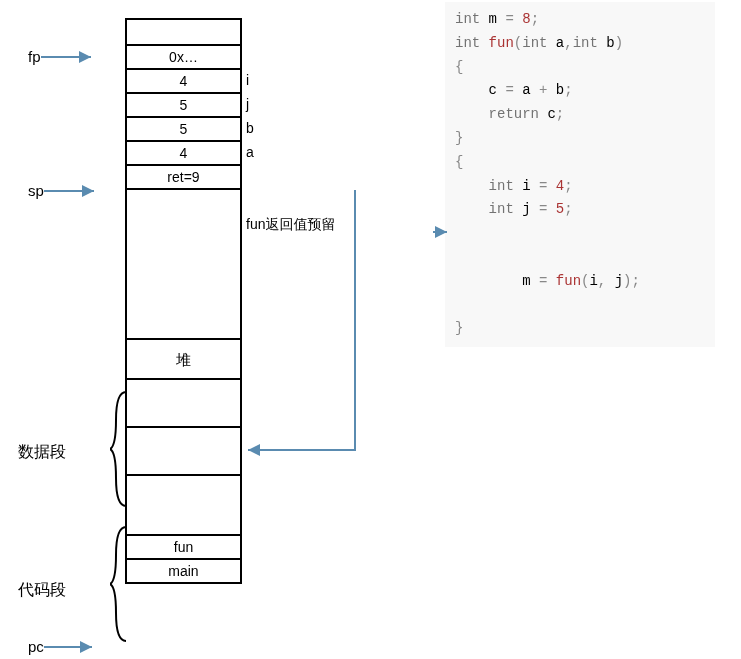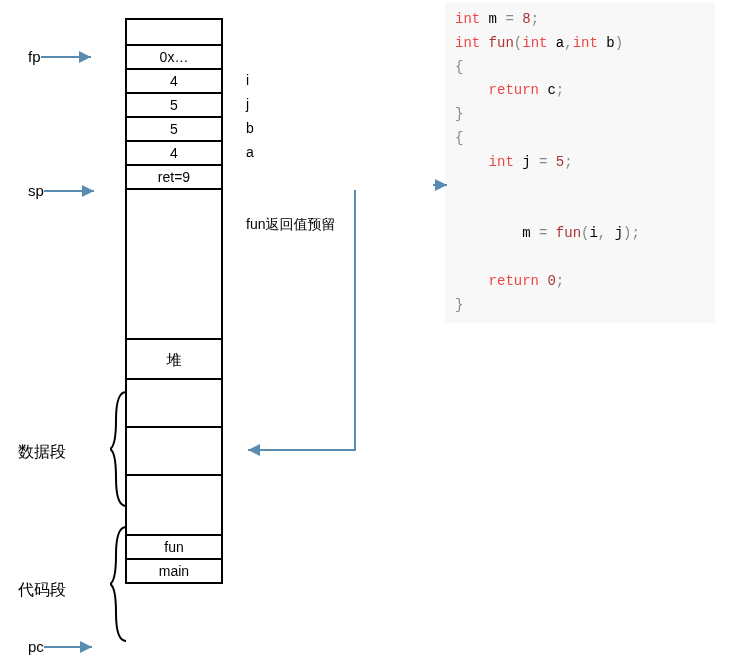--- a/index.html
+++ b/index.html
@@ -15,21 +15,21 @@
   }
   .diagram {
     position: relative;
     width: 400px;
     height: 640px;
   }
   .stack {
     position: absolute;
     left: 115px;
     top: 8px;
-    width: 98px;
+    width: 117px;
     border-radius: 31px;
   }
   .cell {
     height: 24px;
     border: 2px solid #000;
     border-top: none;
     text-align: center;
     line-height: 22px;
     font-size: 14px;
     background: #fff;
@@ -65,21 +65,21 @@
     left: 445px;
     top: 2px;
     width: 250px;
     background: #f8f8f8;
     padding: 6px 10px;
     font-family: "Courier New", monospace;
     font-size: 14px;
     line-height: 1.7;
   }
   .code-line { white-space: pre; position: relative; }
-  .kw { color: #ef4444; }
+  .kw { color: #737373; }
   .fn { color: #aa3333; }
   .op { color: #888; }
   .num { color: #aa3333; }
   .br { color: #888; }
   .code-arrow {
     position: absolute;
     left: -22px;
     top: 4px;
   }
   .connector {
@@ -169,30 +169,31 @@
       </defs>
     <path d="M115,2 L115,262 L8,262" stroke="#5a8bb0" stroke-width="2" fill="none" marker-end="url(#ah4)"></path>
   </svg>
 
 </div>
 
 <div class="code-panel">
   <div class="code-line"><span class="kw">int</span><span> m </span><span class="op">=</span><span class="num"> 8</span><span class="op">;</span></div>
   <div class="code-line"><span class="kw">int</span><span class="fn"> fun</span><span class="br">(</span><span class="kw">int</span><span> a</span><span class="op">,</span><span class="kw">int</span><span> b</span><span class="br">)</span></div>
   <div class="code-line br">{</div>
+  <div class="code-line"><span>    c </span><span class="op">=</span><span> a </span><span class="op">+</span><span> b</span><span class="op">;</span></div>
   <div class="code-line"><span class="kw">    return</span><span> c</span><span class="op">;</span></div>
   <div class="code-line br">}</div>
   <div class="code-line br">{</div>
+  <div class="code-line"><span class="kw">    int</span><span> i </span><span class="op">=</span><span class="num"> 4</span><span class="op">;</span></div>
   <div class="code-line"><span class="kw">    int</span><span> j </span><span class="op">=</span><span class="num"> 5</span><span class="op">;</span></div>
   <div class="code-line">
     <svg class="code-arrow" width="20" height="12">
         <defs>
           <marker id="ah5" markerWidth="8" markerHeight="8" refX="6" refY="3" orient="auto">
             <path d="M0,0 L6,3 L0,6 Z" fill="#5a8bb0"></path>
           </marker>
         </defs>
         <line x1="0" y1="6" x2="14" y2="6" stroke="#5a8bb0" stroke-width="2" marker-end="url(#ah5)"></line>
       </svg>
     <span>    m </span><span class="op">=</span><span class="fn"> fun</span><span class="br">(</span><span>i</span><span class="op">,</span><span> j</span><span class="br">)</span><span class="op">;</span>
   </div>
-  <div class="code-line"><span class="kw">    return</span><span class="num"> 0</span><span class="op">;</span></div>
   <div class="code-line br">}</div>
 </div>
 
 </body></html>

